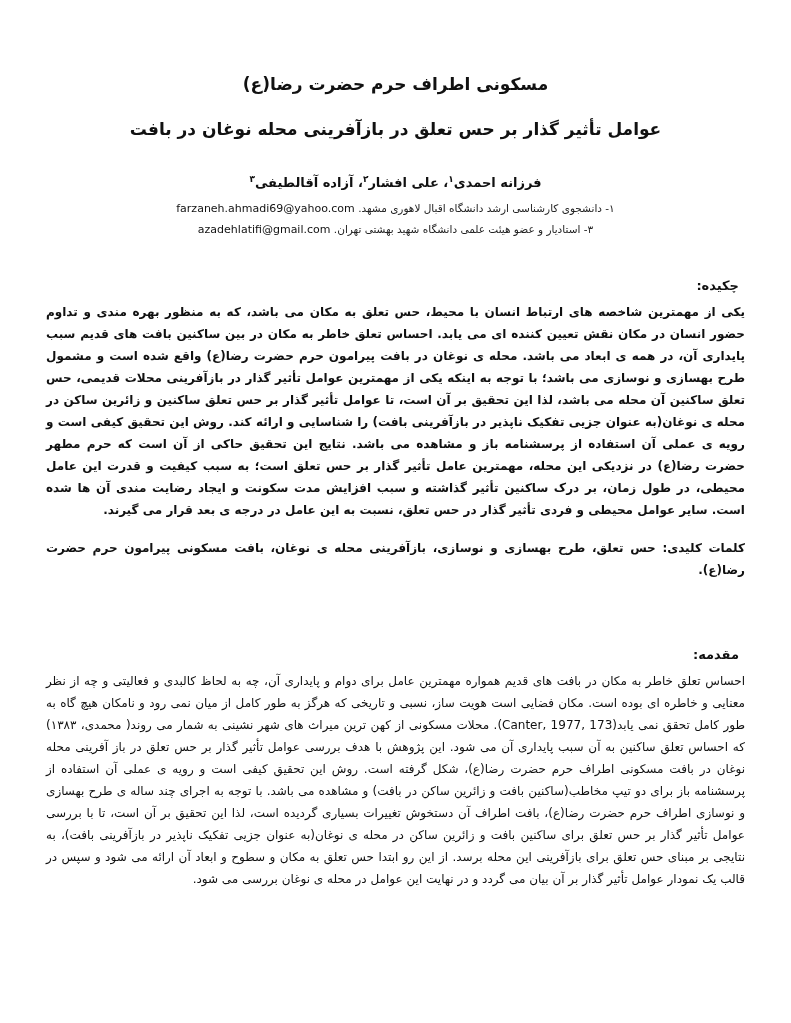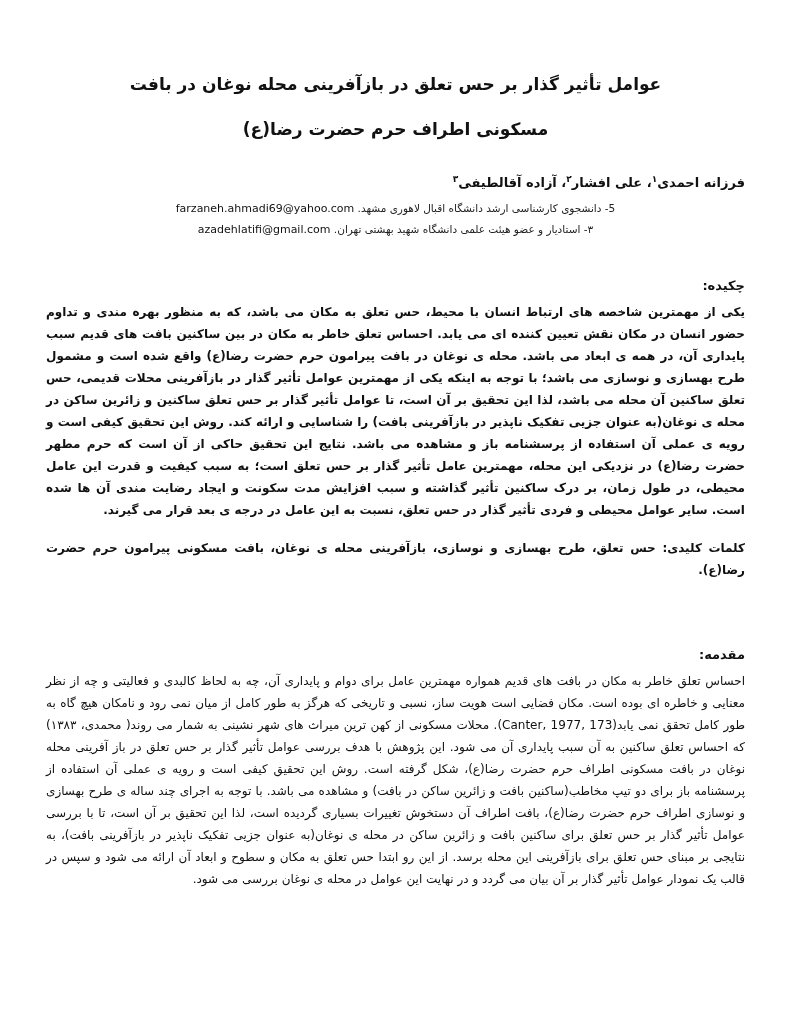--- a/index.html
+++ b/index.html
@@ -23,20 +23,21 @@
   .title {
     margin: 0 0 10px 0;
     font-size: 17px;
     font-weight: bold;
     text-align: center;
     line-height: 45px;
   }
   .title-line { display: block; }
   .authors {
     margin-top: 20px;
+    text-align: center;
     font-size: 13px;
     font-weight: bold;
     line-height: 22px;
   }
   .author sup {
     font-size: 9px;
     vertical-align: super;
     line-height: 0;
   }
   .affiliations {
@@ -45,21 +46,21 @@
     font-size: 10.5px;
     line-height: 20px;
     color: #222222;
   }
   .affiliation-line { white-space: nowrap; }
   .email {
     font-size: 11px;
     color: #111111;
   }
   .sec-heading {
-    margin: 0;
+    margin: 6px;
     font-size: 13px;
     font-weight: bold;
     text-align: right;
   }
   .abstract-heading { margin-top: 38px; }
   .body-par {
     margin: 8px 0 0 0;
     font-size: 12px;
     line-height: 22px;
     text-align: justify;
@@ -67,29 +68,29 @@
   .bold { font-weight: bold; }
   .keywords { margin-top: 16px; }
   .intro-heading { margin-top: 66px; }
 </style>
 </head>
 <body>
 
 <div class="page">
 
   <h1 class="title">
+    <span class="title-line">مسکونی اطراف حرم حضرت رضا(ع)</span>
     <span class="title-line">عوامل تأثیر گذار بر حس تعلق در بازآفرینی محله نوغان در بافت</span>
-    <span class="title-line">مسکونی اطراف حرم حضرت رضا(ع)</span>
   </h1>
 
   <div class="authors"><span class="author"><span>فرزانه احمدی</span><sup>۱</sup><span>، </span></span><span class="author"><span>علی افشار</span><sup>۲</sup><span>، </span></span><span class="author"><span>آزاده آقالطیفی</span><sup>۳</sup><span></span></span></div>
 
   <div class="affiliations">
     <div class="affiliation-line">
-      <span>5- دانشجوی کارشناسی ارشد دانشگاه اقبال لاهوری مشهد.</span>
+      <span>۱- دانشجوی کارشناسی ارشد دانشگاه اقبال لاهوری مشهد.</span>
       <span class="email" dir="ltr">farzaneh.ahmadi69@yahoo.com</span>
     </div>
     <div class="affiliation-line">
       <span>۳- استادیار و عضو هیئت علمی دانشگاه شهید بهشتی تهران.</span>
       <span class="email" dir="ltr">azadehlatifi@gmail.com</span>
     </div>
   </div>
 
   <h2 class="sec-heading abstract-heading">چکیده:</h2>
   <p class="body-par bold">یکی از مهمترین شاخصه های ارتباط انسان با محیط، حس تعلق به مکان می باشد، که به منظور بهره مندی و تداوم حضور انسان در مکان نقش تعیین کننده ای می یابد. احساس تعلق خاطر به مکان در بین ساکنین بافت های قدیم سبب پایداری آن، در همه ی ابعاد می باشد. محله ی نوغان در بافت پیرامون حرم حضرت رضا(ع) واقع شده است و مشمول طرح بهسازی و نوسازی می باشد؛ با توجه به اینکه یکی از مهمترین عوامل تأثیر گذار در بازآفرینی محلات قدیمی، حس تعلق ساکنین آن محله می باشد، لذا این تحقیق بر آن است، تا عوامل تأثیر گذار بر حس تعلق ساکنین و زائرین ساکن در محله ی نوغان(به عنوان جزیی تفکیک ناپذیر در بازآفرینی بافت) را شناسایی و ارائه کند. روش این تحقیق کیفی است و رویه ی عملی آن استفاده از پرسشنامه باز و مشاهده می باشد. نتایج این تحقیق حاکی از آن است که حرم مطهر حضرت رضا(ع) در نزدیکی این محله، مهمترین عامل تأثیر گذار بر حس تعلق است؛ به سبب کیفیت و قدرت این عامل محیطی، در طول زمان، بر درک ساکنین تأثیر گذاشته و سبب افزایش مدت سکونت و ایجاد رضایت مندی آن ها شده است. سایر عوامل محیطی و فردی تأثیر گذار در حس تعلق، نسبت به این عامل در درجه ی بعد قرار می گیرند.</p>

